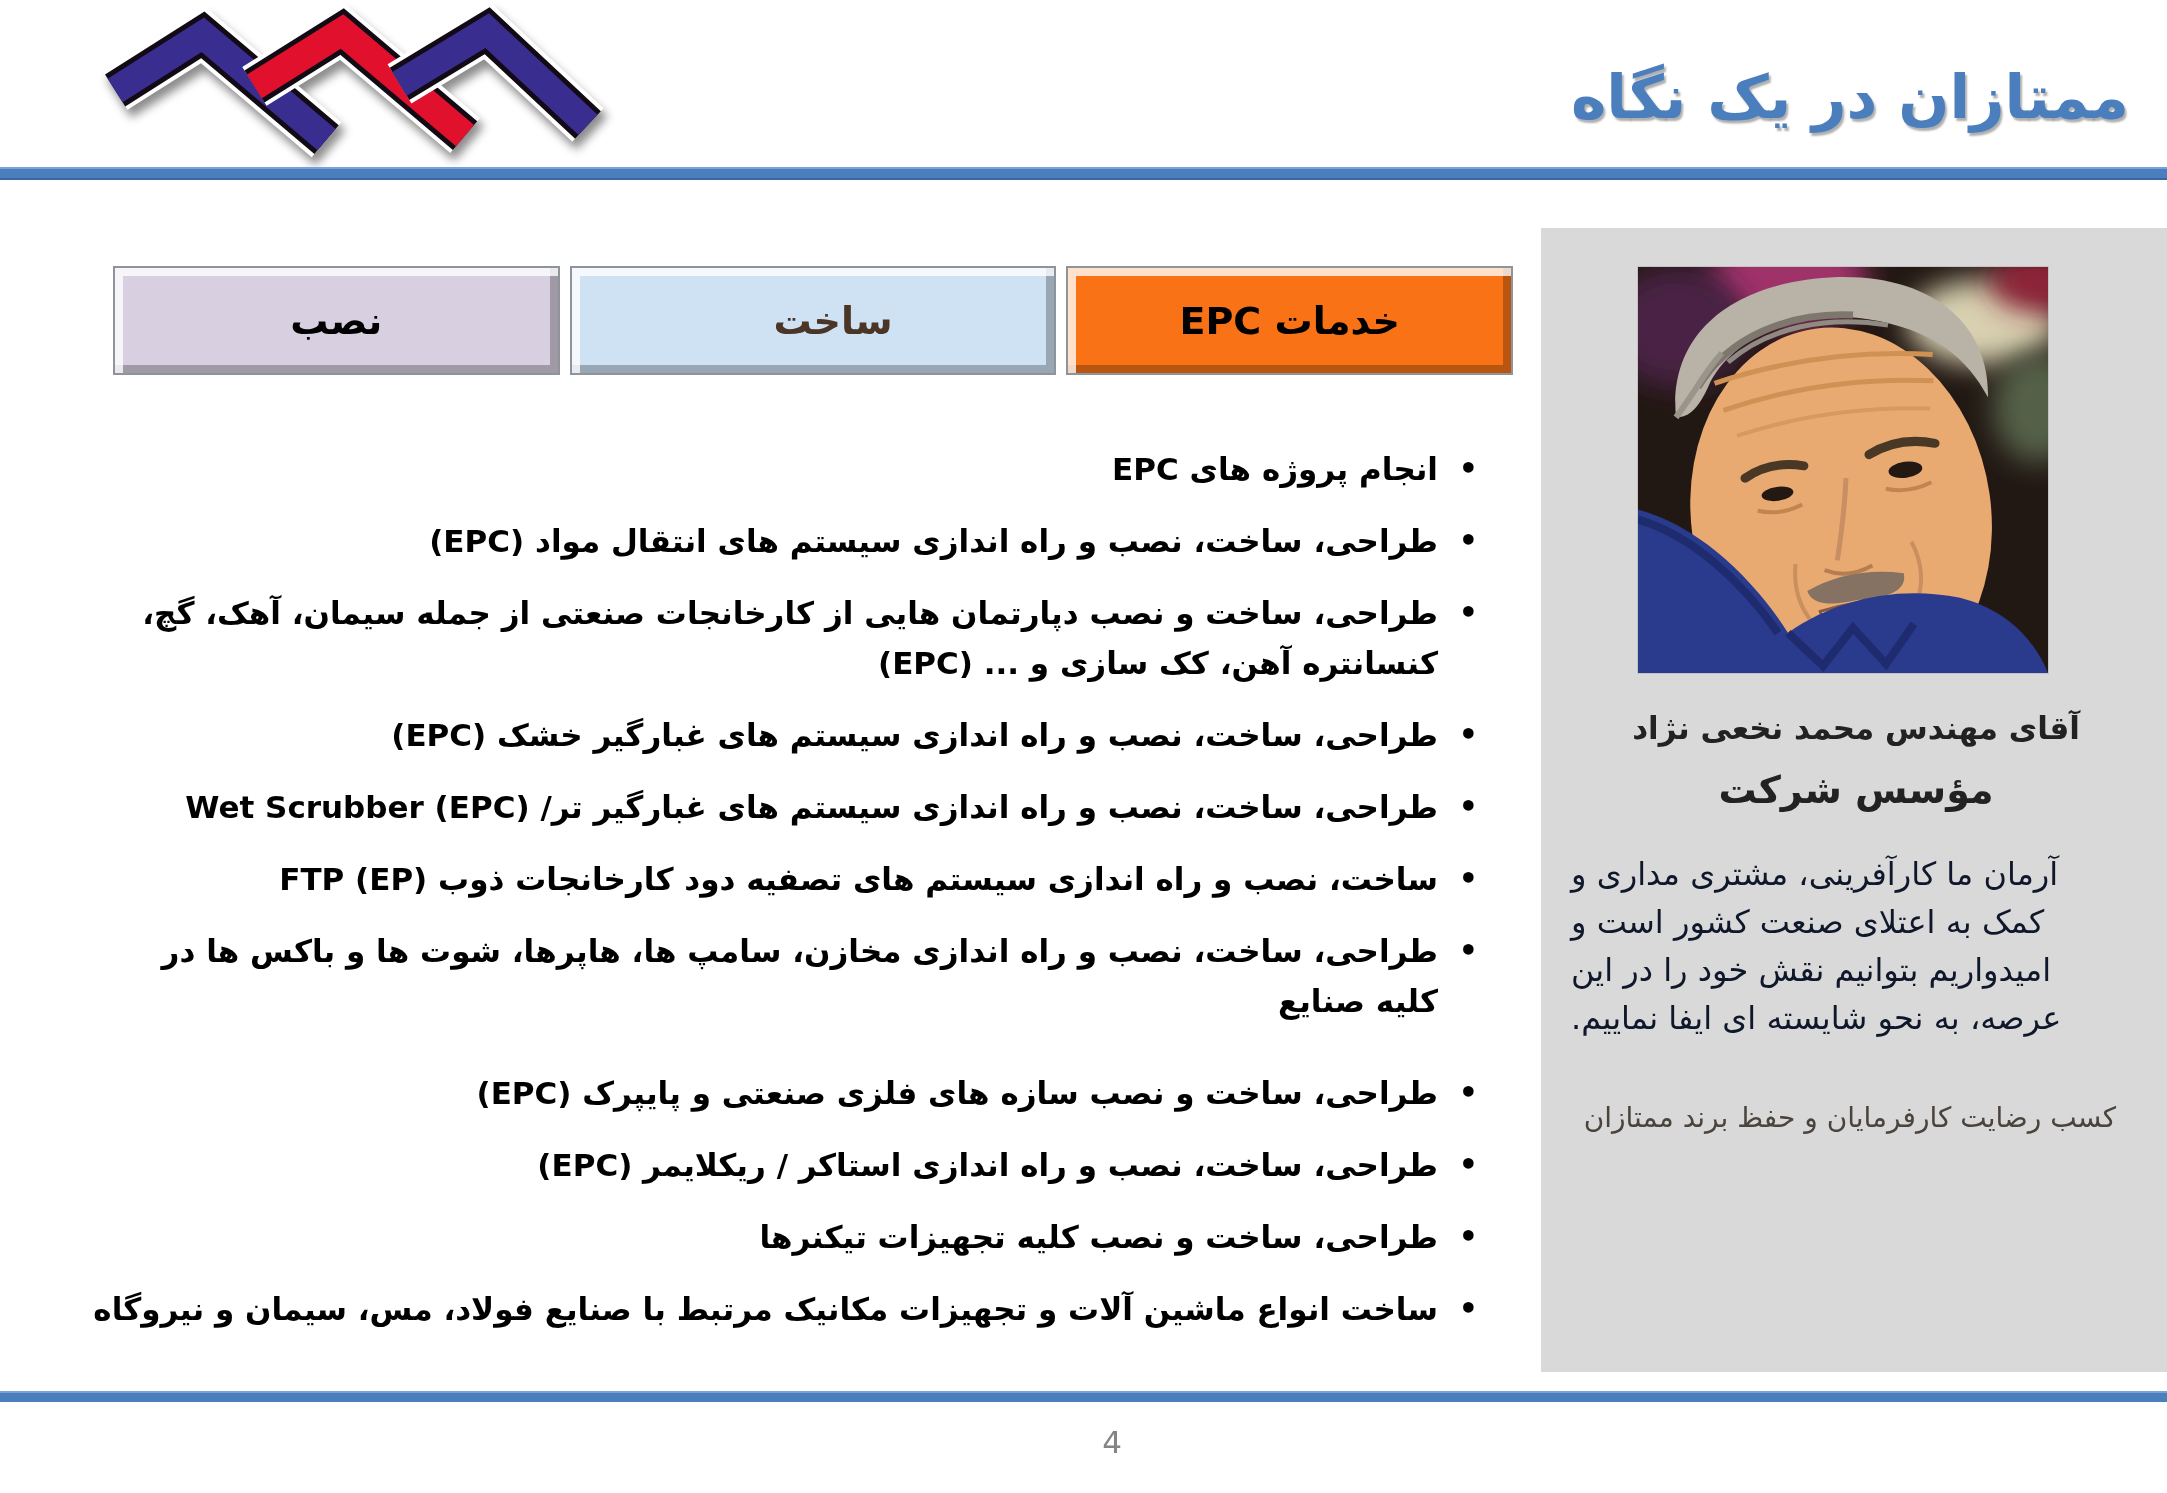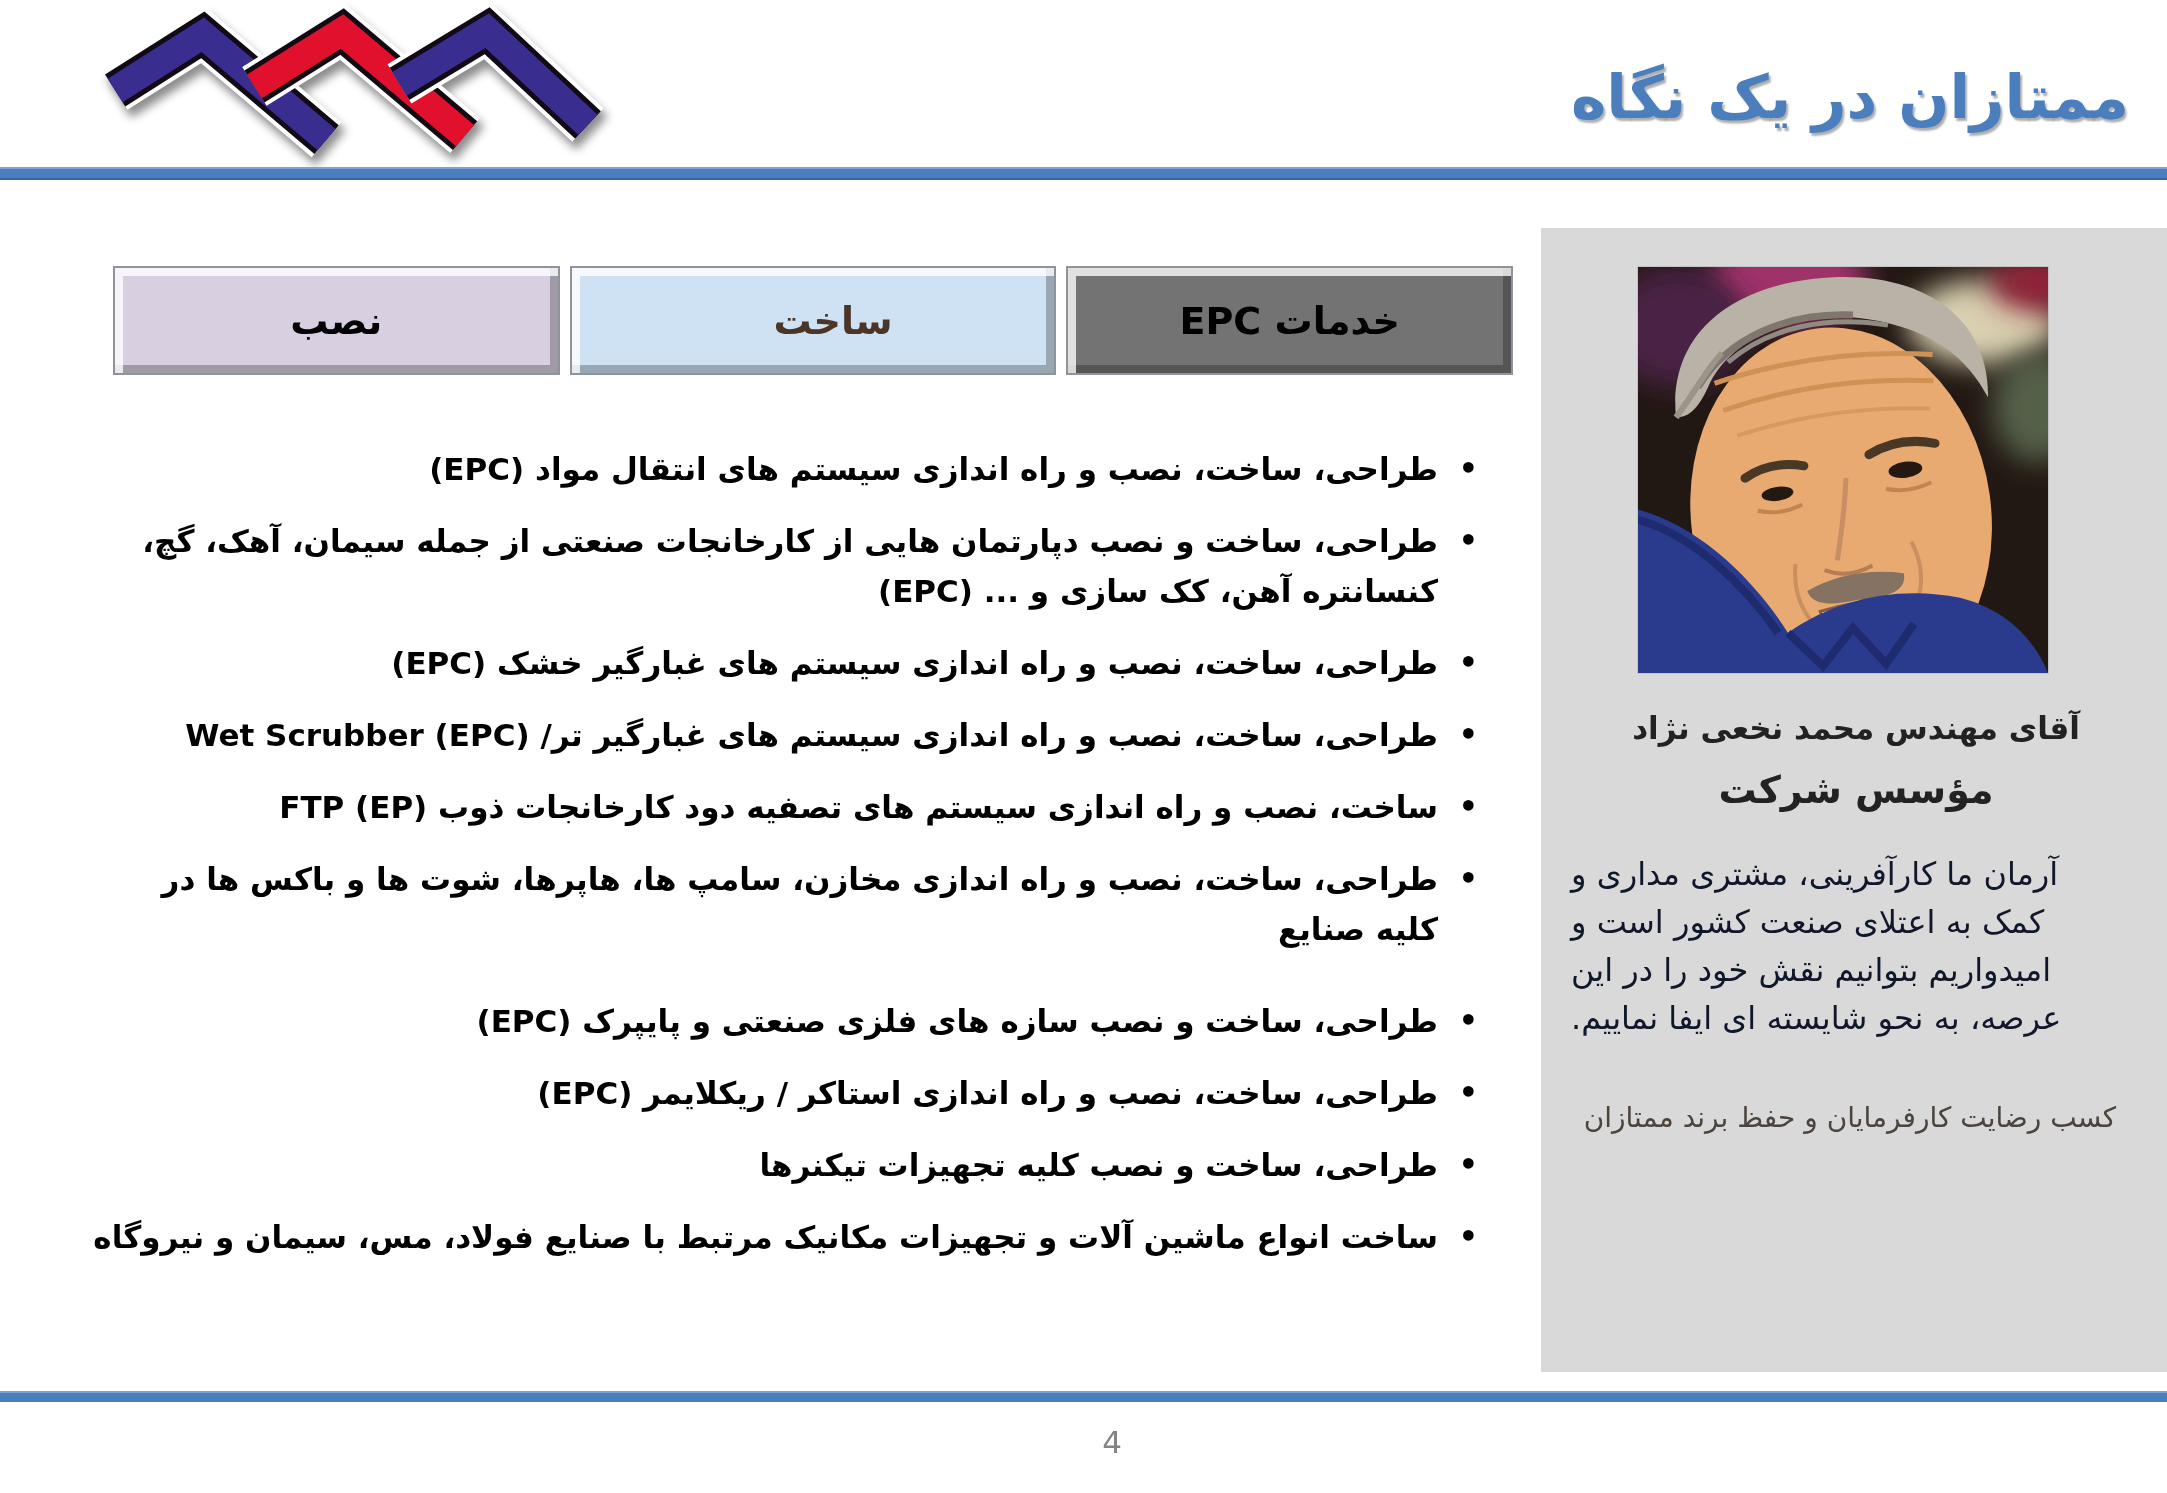--- a/index.html
+++ b/index.html
@@ -151,25 +151,26 @@
     </g>
   </svg>
 </div>
 
 <h1 class="page-title">ممتازان در یک نگاه</h1>
 <div class="rule-top"></div>
 
 <div class="tabs">
   <div class="tab" style="background-color: rgb(216, 207, 225); color: rgb(0, 0, 0);">نصب</div>
   <div class="tab" style="background-color: rgb(207, 226, 244); color: rgb(74, 53, 38); padding-left: 40px;">ساخت</div>
-  <div class="tab" style="background-color: #737373; color: rgb(0, 0, 0);">خدمات EPC</div>
+  <div class="tab" style="background-color: #f97316; color: rgb(0, 0, 0);">خدمات EPC</div>
 </div>
 
 <div class="bullets">
   <ul>
+    <li>انجام پروژه های EPC</li>
     <li>طراحی، ساخت، نصب و راه اندازی سیستم های انتقال مواد (EPC)</li>
     <li>طراحی، ساخت و نصب دپارتمان هایی از کارخانجات صنعتی از جمله سیمان، آهک، گچ، کنسانتره آهن، کک سازی و ... (EPC)</li>
     <li>طراحی، ساخت، نصب و راه اندازی سیستم های غبارگیر خشک (EPC)</li>
     <li>طراحی، ساخت، نصب و راه اندازی سیستم های غبارگیر تر/ Wet Scrubber (EPC)</li>
     <li>ساخت، نصب و راه اندازی سیستم های تصفیه دود کارخانجات ذوب FTP (EP)</li>
     <li class="gap-after">طراحی، ساخت، نصب و راه اندازی مخازن، سامپ ها، هاپرها، شوت ها و باکس ها در کلیه صنایع</li>
     <li>طراحی، ساخت و نصب سازه های فلزی صنعتی و پایپرک (EPC)</li>
     <li>طراحی، ساخت، نصب و راه اندازی استاکر / ریکلایمر (EPC)</li>
     <li>طراحی، ساخت و نصب کلیه تجهیزات تیکنرها</li>
     <li>ساخت انواع ماشین آلات و تجهیزات مکانیک مرتبط با صنایع فولاد، مس، سیمان و نیروگاه</li>

